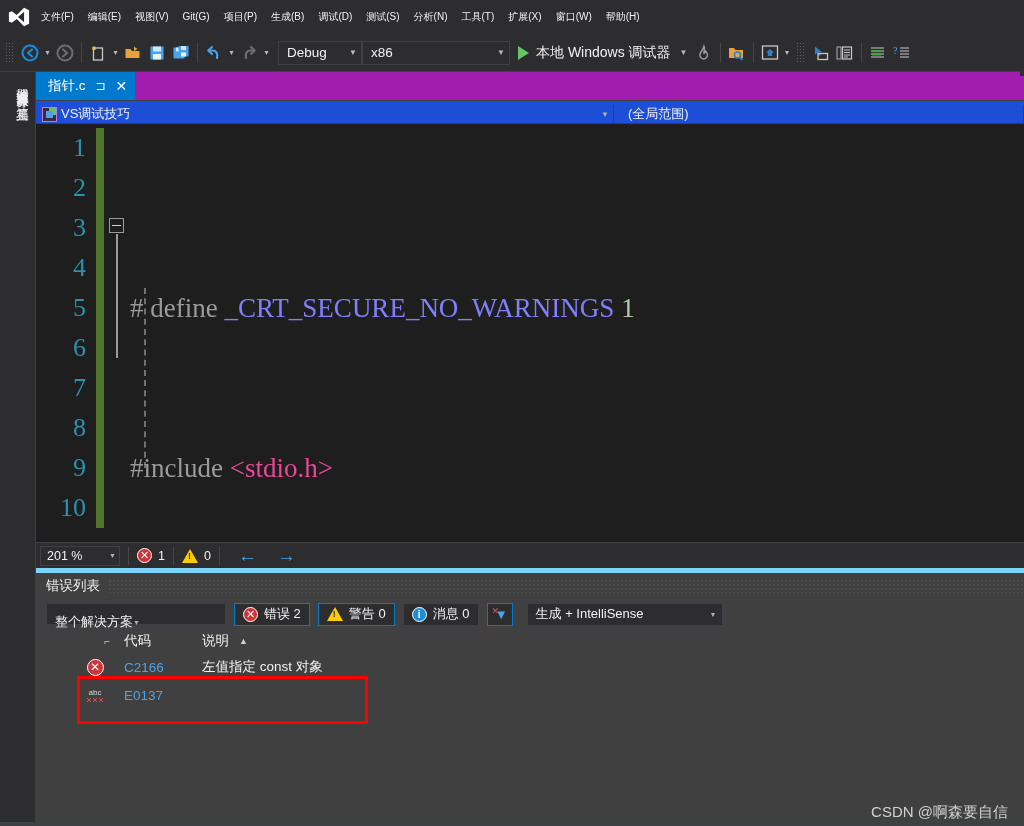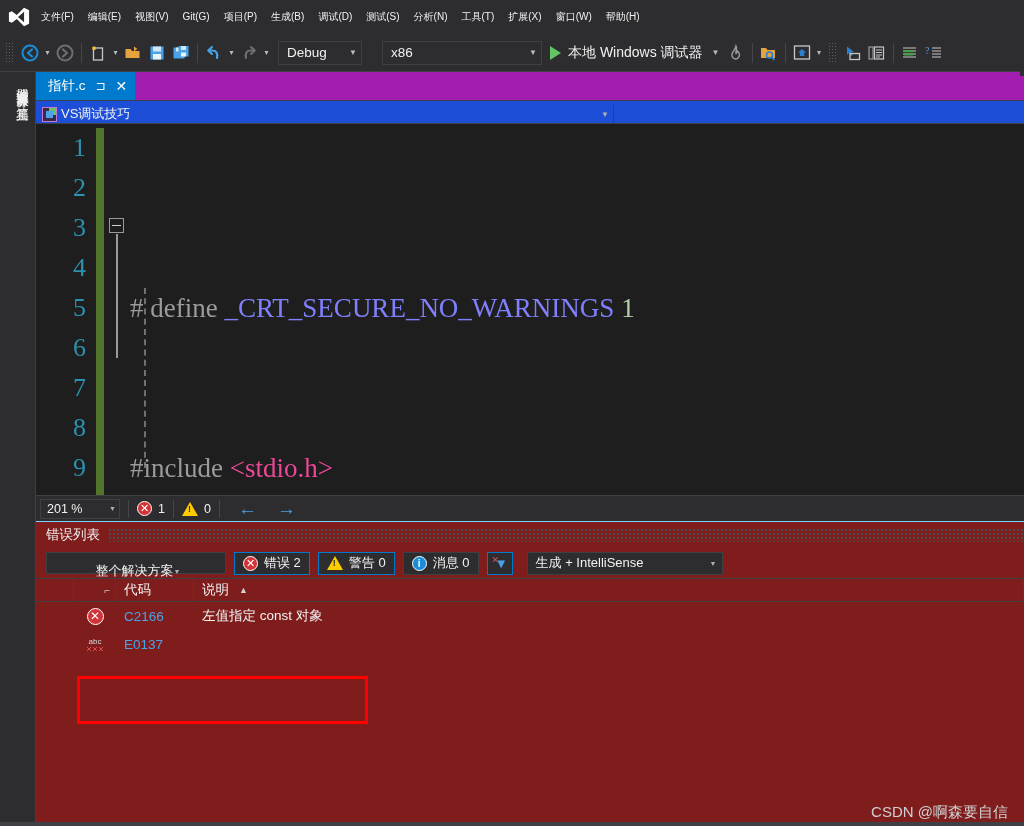--- a/index.html
+++ b/index.html
@@ -83,21 +83,21 @@
     justify-content: space-between;
     color: #f1f1f1;
     font-size: 13.5px;
     padding: 0 4px 0 8px;
     cursor: default;
     flex: none;
   }
   .combo .cv { white-space: nowrap; overflow: hidden; }
   .combo .ca { font-size: 8px; color: #b9b9b9; margin-left: 8px; }
   .combo-debug { width: 84px; margin-left: 6px; }
-  .combo-plat  { width: 160px; margin-left: 20px; }
+  .combo-plat  { width: 148px; margin-left: 0; }
   .run-btn {
     display: flex; align-items: center; gap: 7px;
     padding: 0 4px 0 8px; height: 26px;
     font-size: 14px; color: #f1f1f1; cursor: default;
     flex: none;
   }
   .play-tri {
     width: 0; height: 0;
     border-left: 11px solid #62c462;
     border-top: 7px solid transparent;
@@ -295,44 +295,44 @@
   }
   .icon-warn::after {
     content: "!";
     position: absolute; left: -2px; top: 2px;
     font-size: 9px; color: #333; font-weight: 700;
   }
   .nav-arrow { color: #4aa3e8; font-size: 19px; cursor: default; padding: 0 10px; }
 
   
   .errpanel {
-    background: #7f1d1d;
-    border-top: 1px solid #7dd3fc;
+    background: #404040;
+    border-top: 5px solid #7dd3fc;
     flex: none;
     display: flex; flex-direction: column;
-    height: 305px;
+    height: 258px;
   }
   .errpanel-header {
     height: 26px; display: flex; align-items: center;
     padding-left: 10px; gap: 8px;
   }
   .errpanel-title { font-size: 13.5px; color: #f1f1f1; }
   .err-dots {
     flex: 1; height: 14px;
     background-image: radial-gradient(#4c4c50 0.8px, transparent 0.9px);
     background-size: 4px 4px;
   }
   .err-toolbar {
     height: 30px; display: flex; align-items: center; gap: 0;
     padding-left: 10px;
   }
   .scope-combo {
     width: 180px; height: 22px;
     background: #2d2d30; border: 1px solid #3f3f46;
-    display: flex; align-items: center; justify-content: center;
+    display: flex; align-items: center; justify-content: flex-start;
     color: #f1f1f1; font-size: 13px; padding: 16px 4px 0 8px;
     cursor: default; flex: none;
   }
   .scope-combo .ca { font-size: 7px; color: #b0b0b0; }
   .toggle-btn {
     height: 23px; display: flex; align-items: center; gap: 6px;
     border: 1px solid #007acc; background: #2d2d30;
     color: #f1f1f1; font-size: 13px;
     padding: 0 8px; margin-left: 8px; cursor: default; flex: none;
   }
@@ -605,20 +605,23 @@
       <div class="navbar">
         <div class="nav-combo c1">
           <span style="display:flex;align-items:center;">
             <span class="ns-icon">
                 <i></i>
               </span>
             <span>VS调试技巧</span>
           </span>
           <span class="nav-ca">▼</span>
         </div>
+        <div class="nav-combo c2">
+          <span>(全局范围)</span>
+        </div>
       </div>
 
       <div class="editor">
 
         <div class="gutter-nums">
           <div>1</div>
           <div>2</div>
           <div>3</div>
           <div>4</div>
           <div>5</div>

